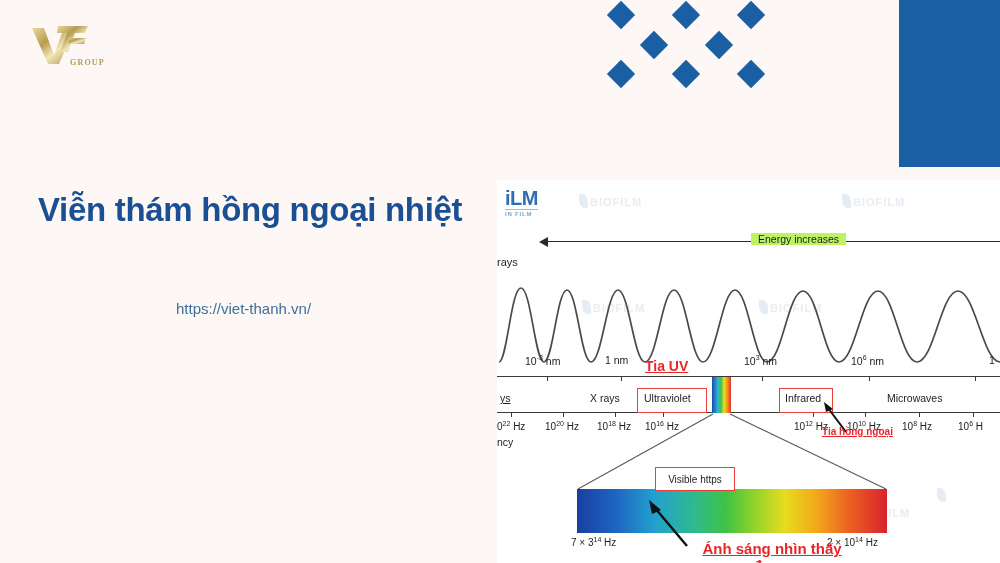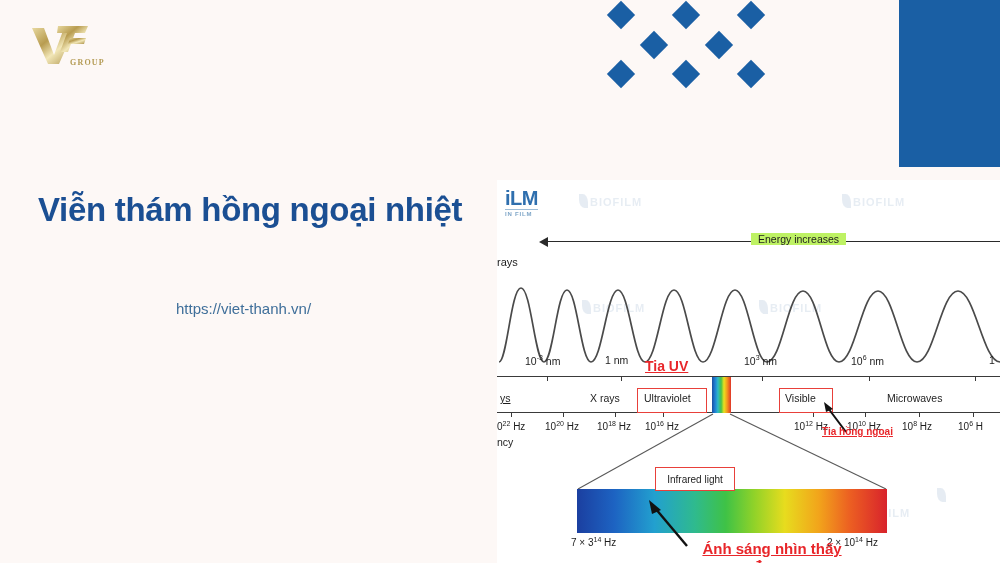--- a/index.html
+++ b/index.html
@@ -265,21 +265,21 @@
     <div class="btick" style="left:316px;"></div>
     <div class="btick" style="left:368px;"></div>
     <div class="btick" style="left:422px;"></div>
     <div class="btick" style="left:476px;"></div>
 
     <div class="band-lab" style="left:3px;text-decoration:underline;">ys</div>
     <div class="band-lab" style="left:66px;margin-left:27px;">X rays</div>
     <div class="redbox" style="left:140px;top:208px;width:68px;height:23px;"></div>
     <div class="band-lab" style="left:147px;">Ultraviolet</div>
     <div class="redbox" style="left:282px;top:208px;width:52px;height:23px;"></div>
-    <div class="band-lab" style="left:288px;">Visible</div>
+    <div class="band-lab" style="left:288px;">Infrared</div>
     <div class="band-lab" style="left:390px;">Microwaves</div>
 
     <div class="mini-spectrum"></div>
 
     <div class="hz-lab" style="left:0px;">
       <span>0</span><sup>22</sup>
       <span>Hz</span>
     </div>
     <div class="hz-lab" style="left:48px;">
       <span>10</span><sup>20</sup>
@@ -311,21 +311,21 @@
     </div>
     <div class="freq-word">ncy</div>
 
     <svg class="funnel" width="503" height="90" viewBox="0 0 503 90">
       <line x1="216" y1="2" x2="81" y2="77" stroke="#5a5a5a" stroke-width="1.1"></line>
       <line x1="233" y1="2" x2="389" y2="77" stroke="#5a5a5a" stroke-width="1.1"></line>
     </svg>
 
     <div class="big-spectrum"></div>
     <div class="vis-box">
-      <div class="vis-box-lab">Infrared light</div>
+      <div class="vis-box-lab">Visible https</div>
     </div>
 
     <div class="hz-edge" style="left:74px;">
       <span>7 × 3</span><sup>14</sup>
       <span>Hz</span>
     </div>
     <div class="hz-edge" style="left:330px;">
       <span>2 × 10</span><sup>14</sup>
       <span>Hz</span>
     </div>

